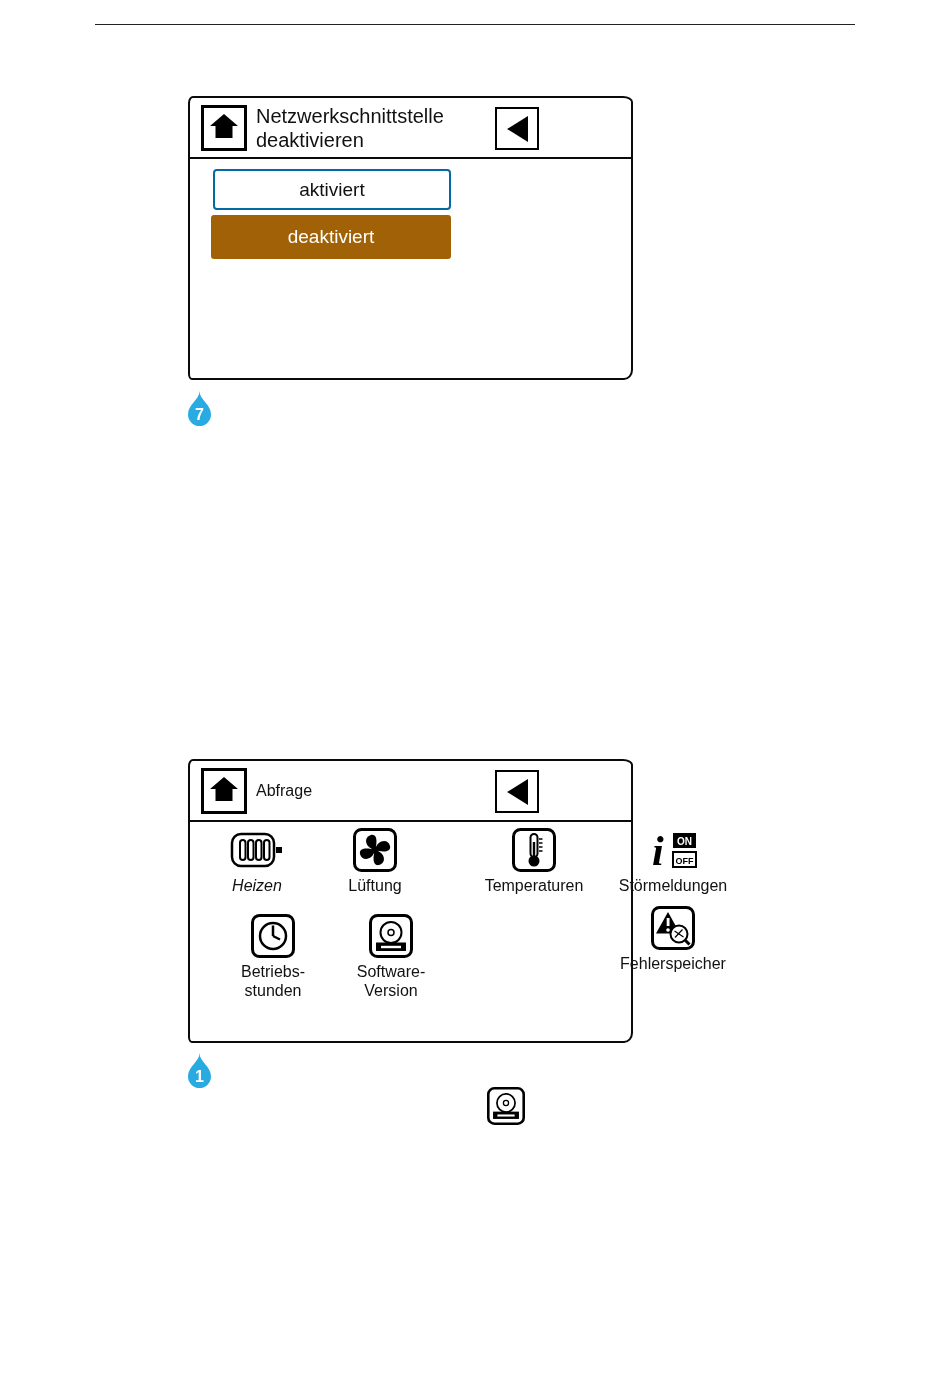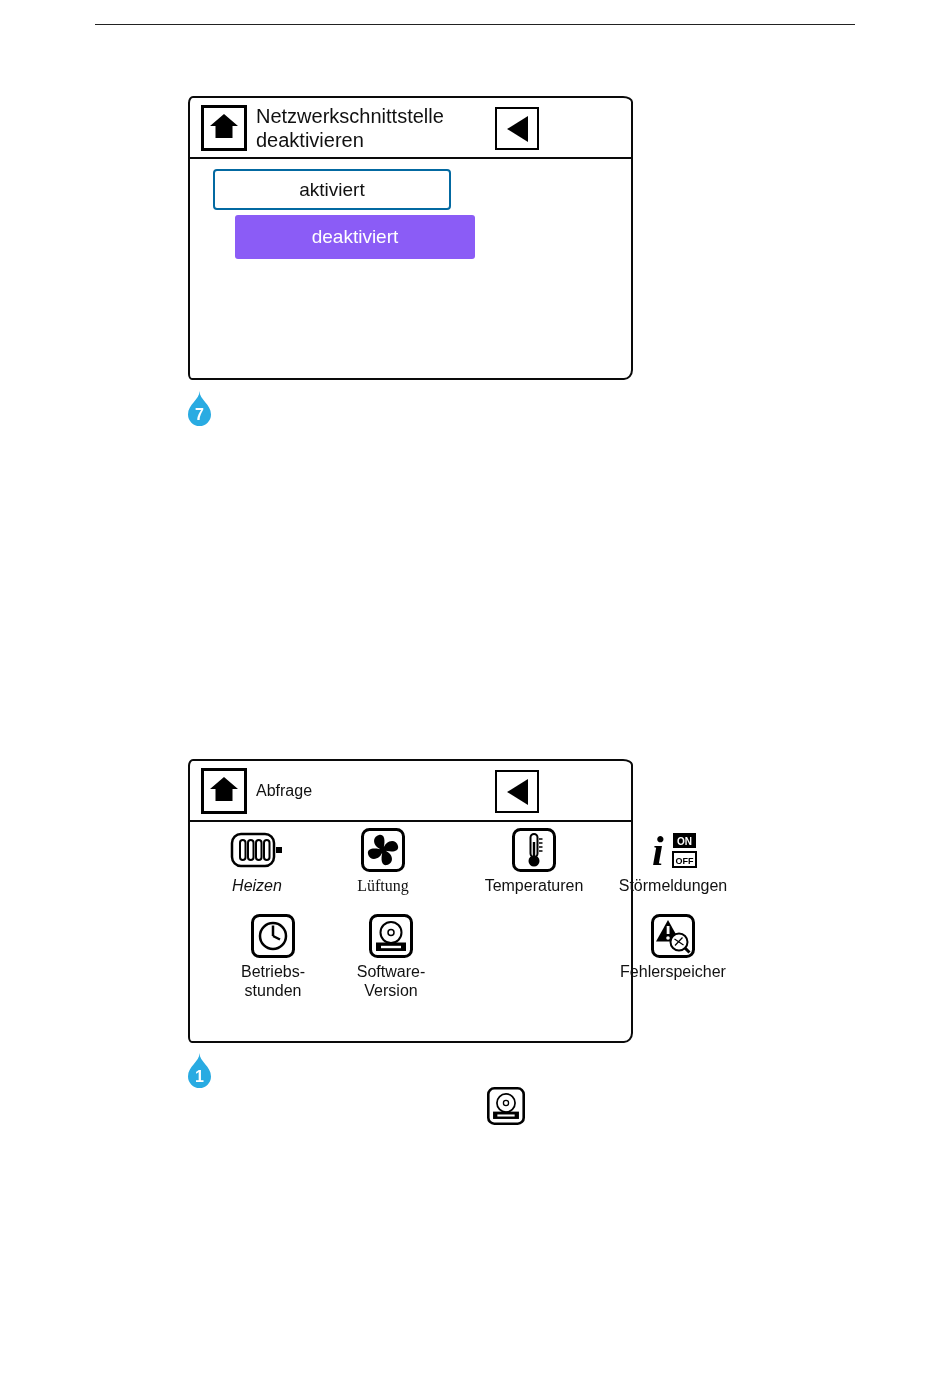--- a/index.html
+++ b/index.html
@@ -53,21 +53,21 @@
     position: absolute; box-sizing: border-box;
     display: flex; align-items: center; justify-content: center;
     font-size: 19px; cursor: default;
   }
   #btn-aktiviert {
     left: 23px; top: 71px; width: 238px; height: 41px;
     border: 2px solid #0369a1; border-radius: 4px; background: #fff; color: #111;
   }
   #btn-deaktiviert {
     left: 21px; top: 117px; width: 240px; height: 44px;
-    border-radius: 3px; background: #8b5cf6; color: #fff; margin-left: 24px;
+    border-radius: 3px; background: #a16207; color: #fff;
   }
   .marker { position: absolute; width: 27px; height: 38px; }
   .marker svg { position: absolute; left: 0; top: 0; }
   .marker-num {
     position: absolute; left: 0; right: 0; top: 16px; text-align: center;
     color: #fff; font-weight: bold; font-size: 16px;
   }
   .tile { position: absolute; width: 134px; text-align: center; }
   .icon-wrap { height: 46px; display: flex; align-items: center; justify-content: center; }
   .tile-label { margin-top: 3px; font-size: 16px; line-height: 19px; }
@@ -132,21 +132,21 @@
         <rect x="34" y="11" width="5.5" height="20" rx="2.75" fill="none" stroke="#000" stroke-width="2"></rect>
         <rect x="46" y="18" width="6" height="6" fill="#000"></rect>
       </svg>
     </div>
     <div class="tile-label">
       <span>Heizen</span>
         <span></span>
     </div>
   </div>
 
-  <div class="tile" style="left:126px; top:66px;font-family:Liberation Serif, serif;">
+  <div class="tile" style="left:118px; top:66px;">
     <div class="icon-wrap">
       <svg width="44" height="44" viewBox="0 0 44 44">
         <rect x="1.5" y="1.5" width="41" height="41" rx="7" fill="none" stroke="#000" stroke-width="3"></rect>
         <g fill="#000">
           <path d="M22 22 C12 20 10 9 18 7 C25 5.5 24 16 22 22 Z"></path>
           <path d="M22 22 C12 20 10 9 18 7 C25 5.5 24 16 22 22 Z" transform="rotate(90 22 22)"></path>
           <path d="M22 22 C12 20 10 9 18 7 C25 5.5 24 16 22 22 Z" transform="rotate(180 22 22)"></path>
           <path d="M22 22 C12 20 10 9 18 7 C25 5.5 24 16 22 22 Z" transform="rotate(270 22 22)"></path>
           <circle cx="22" cy="22" r="3.5"></circle>
         </g>
@@ -218,21 +218,21 @@
         <rect x="12" y="31.8" width="20" height="2.4" fill="#fff"></rect>
       </svg>
     </div>
     <div class="tile-label">
       <span>Software-</span>
         <span>Version</span>
     </div>
   </div>
 
 
-  <div class="tile" style="left:416px; top:152px;text-align:center;">
+  <div class="tile" style="left:416px; top:144px;text-align:center;">
     <div class="icon-wrap">
       <svg width="44" height="44" viewBox="0 0 44 44">
         <rect x="1.5" y="1.5" width="41" height="41" rx="7" fill="none" stroke="#000" stroke-width="3"></rect>
         <path d="M17 6 L29 27.5 L5 27.5 Z" fill="#000"></path>
         <rect x="15.7" y="12" width="2.8" height="8" fill="#fff"></rect>
         <circle cx="17" cy="24" r="1.8" fill="#fff"></circle>
         <circle cx="28" cy="28" r="8.5" fill="#fff" stroke="#000" stroke-width="2"></circle>
         <line x1="23.5" y1="25" x2="32.5" y2="31" stroke="#000" stroke-width="1.2"></line>
         <line x1="24" y1="31.5" x2="31.5" y2="23.5" stroke="#000" stroke-width="1.2"></line>
         <line x1="34" y1="34" x2="38.5" y2="38.5" stroke="#000" stroke-width="3"></line>

